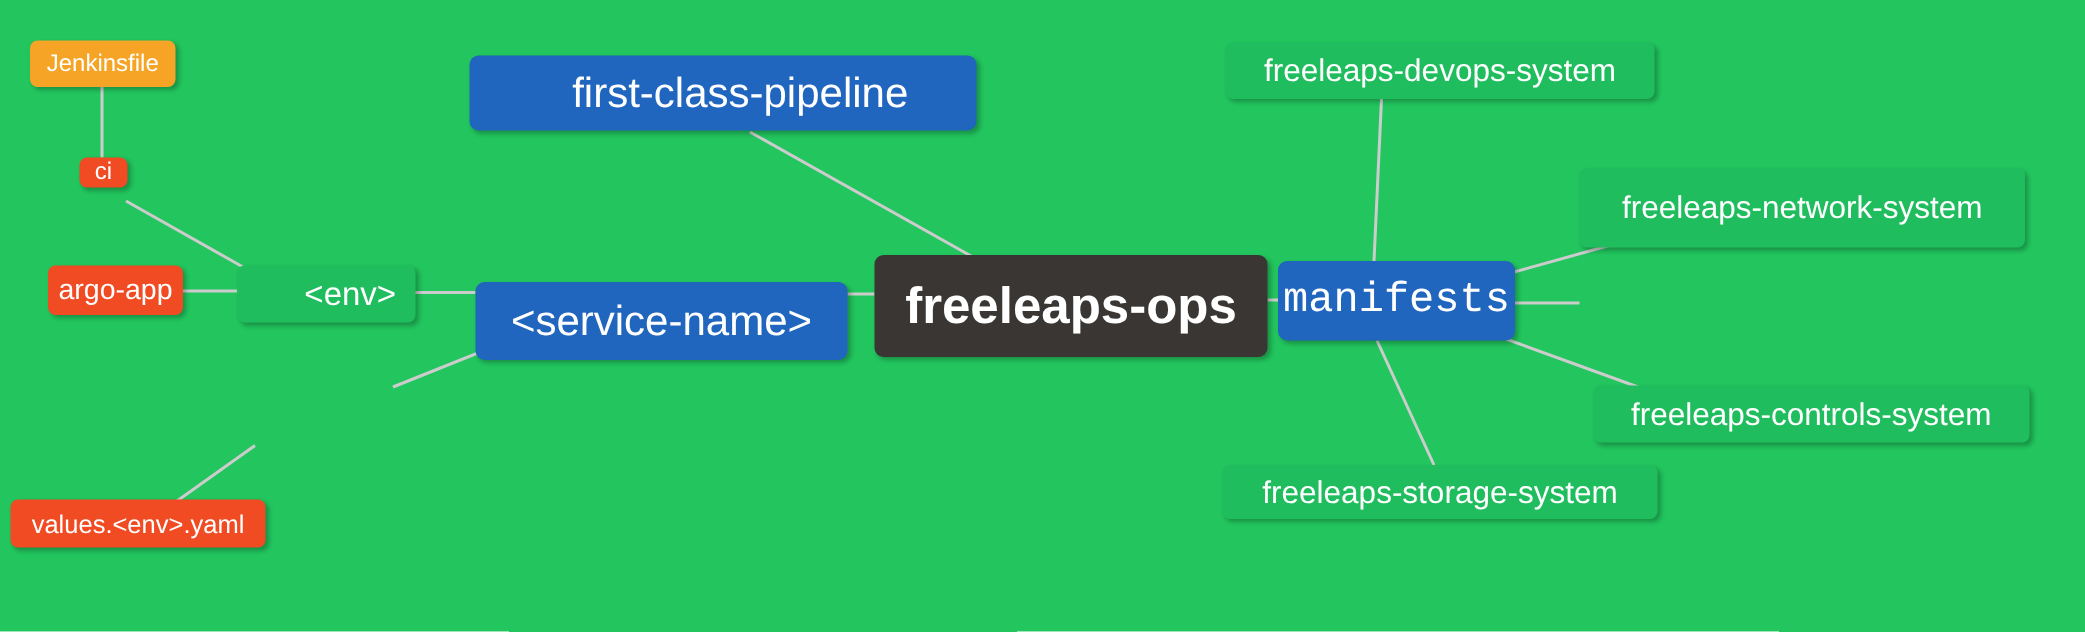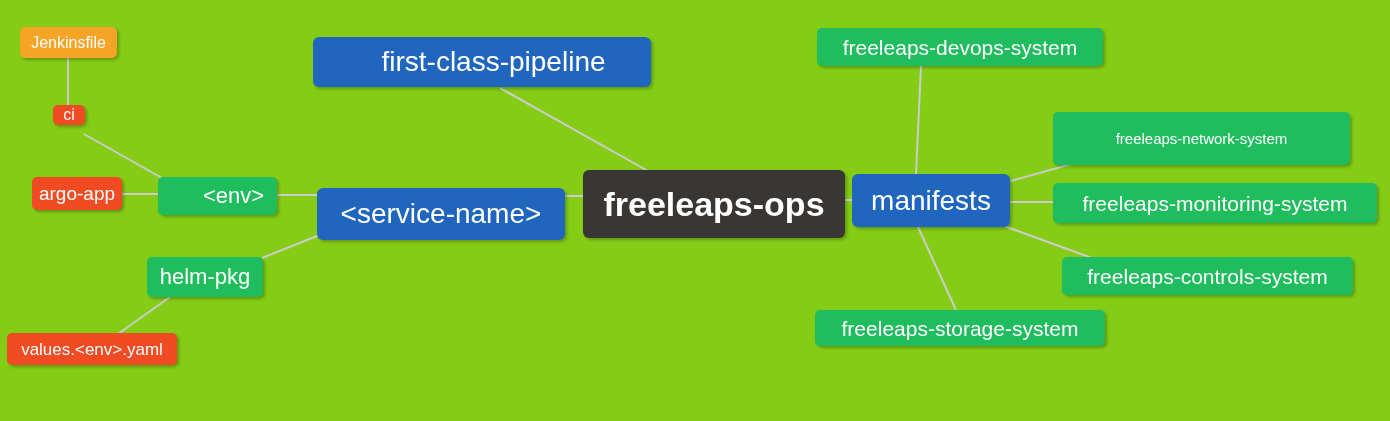--- a/index.html
+++ b/index.html
@@ -1,21 +1,21 @@
 <!DOCTYPE html>
 <html><head>
 <meta charset="utf-8">
 <title>freeleaps-ops mindmap</title>
 <style>
   html, body { margin: 0; padding: 0; background: #ffffff; }
   .canvas {
     position: relative;
     width: 1390px;
     height: 421px;
-    background: #84cc16;
+    background: #22c55e;
     overflow: hidden;
     font-family: "Liberation Sans", sans-serif;
     text-align: center;
   }
   .edges { position: absolute; left: 0; top: 0; width: 1390px; height: 421px; }
   .edge { stroke: #cccccc; stroke-width: 2; fill: none; }
   .node {
     position: absolute;
     display: flex;
     align-items: center;
@@ -36,23 +36,23 @@
 
   #n-jenkinsfile          { left: 20px;   top: 27px;  width: 97px;  height: 31px; font-size: 16px; }
   #n-ci                   { left: 53px;   top: 105px; width: 32px;  height: 20px; font-size: 16px; }
   #n-argo-app             { left: 32px;   top: 177px; width: 90px;  height: 33px; font-size: 19px; }
   #n-env                  { left: 158px;  top: 177px; width: 87px;  height: 38px; font-size: 22px; }
   #n-helm-pkg             { left: 147px;  top: 257px; width: 116px; height: 40px; font-size: 22px; }
   #n-values-env-yaml      { left: 7px;    top: 333px; width: 170px; height: 32px; font-size: 17px; }
   #n-first-class-pipeline { left: 313px;  top: 37px;  width: 315px; height: 50px; font-size: 28px; border-radius: 6px; padding-left: 23px; }
   #n-service-name         { left: 317px;  top: 170px; width: 248px; height: 52px; font-size: 28px; border-radius: 6px; }
   #n-freeleaps-ops        { left: 583px;  top: 170px; width: 262px; height: 68px; font-size: 34px; border-radius: 6px; }
-  #n-manifests            { left: 852px;  top: 174px; width: 158px; height: 53px; font-size: 28px; border-radius: 6px; }
+  #n-manifests            { left: 852px;  top: 174px; width: 158px; height: 53px; font-size: 28px; border-radius: 6px; font-family: Liberation Mono, monospace; }
   #n-devops-system        { left: 797px;  top: 28px;  width: 286px; height: 38px; font-size: 21px; margin-left: 20px; }
-  #n-network-system       { left: 1053px; top: 112px; width: 297px; height: 53px; font-size: 15px; }
+  #n-network-system       { left: 1053px; top: 112px; width: 297px; height: 53px; font-size: 21px; }
   #n-monitoring-system    { left: 1053px; top: 183px; width: 324px; height: 40px; font-size: 21px; }
   #n-controls-system      { left: 1062px; top: 257px; width: 291px; height: 38px; font-size: 21px; }
   #n-storage-system       { left: 815px;  top: 310px; width: 290px; height: 36px; font-size: 21px; }
 </style>
 </head>
 <body>
 
 <div class="canvas">
 
   <svg class="edges" viewBox="0 0 1390 421" xmlns="http://www.w3.org/2000/svg">
@@ -69,25 +69,23 @@
     <line class="edge" x1="1007" y1="182" x2="1122" y2="150"></line>
     <line class="edge" x1="1010" y1="202" x2="1053" y2="202"></line>
     <line class="edge" x1="1004" y1="226" x2="1092" y2="258"></line>
     <line class="edge" x1="918" y1="227" x2="956" y2="310"></line>
   </svg>
 
   <div class="node c-orange" id="n-jenkinsfile" data-bind="mindmap.nodes.0.label" data-bind-style="background:mindmap.nodes.0.color" style="background: rgb(246, 164, 38);">Jenkinsfile</div>
   <div class="node c-red" id="n-ci" data-bind="mindmap.nodes.1.label" data-bind-style="background:mindmap.nodes.1.color" style="background: rgb(240, 75, 35);">ci</div>
   <div class="node c-red" id="n-argo-app" data-bind="mindmap.nodes.2.label" data-bind-style="background:mindmap.nodes.2.color" style="background: rgb(240, 75, 35);">argo-app</div>
   <div class="node c-green" id="n-env" data-bind="mindmap.nodes.3.label" data-bind-style="background:mindmap.nodes.3.color" style="background: rgb(32, 189, 94); padding-left: 32px;">&lt;env&gt;</div>
-  <div class="node c-green" id="n-helm-pkg" data-bind="mindmap.nodes.4.label" data-bind-style="background:mindmap.nodes.4.color" style="background: rgb(32, 189, 94);">helm-pkg</div>
   <div class="node c-red" id="n-values-env-yaml" data-bind="mindmap.nodes.5.label" data-bind-style="background:mindmap.nodes.5.color" style="background: rgb(240, 75, 35);">values.&lt;env&gt;.yaml</div>
   <div class="node c-blue" id="n-first-class-pipeline" data-bind="mindmap.nodes.6.label" data-bind-style="background:mindmap.nodes.6.color" style="background: rgb(32, 101, 190);">first-class-pipeline</div>
   <div class="node c-blue" id="n-service-name" data-bind="mindmap.nodes.7.label" data-bind-style="background:mindmap.nodes.7.color" style="background: rgb(32, 101, 190); margin-top: 18px;">&lt;service-name&gt;</div>
   <div class="node c-dark" id="n-freeleaps-ops" data-bind="mindmap.nodes.8.label" data-bind-style="background:mindmap.nodes.8.color" style="background: rgb(58, 54, 51); font-weight: bold;">freeleaps-ops</div>
   <div class="node c-blue" id="n-manifests" data-bind="mindmap.nodes.9.label" data-bind-style="background:mindmap.nodes.9.color" style="background: rgb(32, 101, 190);">manifests</div>
   <div class="node c-green" id="n-devops-system" data-bind="mindmap.nodes.10.label" data-bind-style="background:mindmap.nodes.10.color" style="background: rgb(32, 189, 94);">freeleaps-devops-system</div>
   <div class="node c-green" id="n-network-system" data-bind="mindmap.nodes.11.label" data-bind-style="background:mindmap.nodes.11.color" style="background: rgb(32, 189, 94);">freeleaps-network-system</div>
-  <div class="node c-green" id="n-monitoring-system" data-bind="mindmap.nodes.12.label" data-bind-style="background:mindmap.nodes.12.color" style="background: rgb(32, 189, 94);">freeleaps-monitoring-system</div>
   <div class="node c-green" id="n-controls-system" data-bind="mindmap.nodes.13.label" data-bind-style="background:mindmap.nodes.13.color" style="background: rgb(32, 189, 94);">freeleaps-controls-system</div>
   <div class="node c-green" id="n-storage-system" data-bind="mindmap.nodes.14.label" data-bind-style="background:mindmap.nodes.14.color" style="background: rgb(32, 189, 94);">freeleaps-storage-system</div>
 
 </div>
 
 </body></html>

